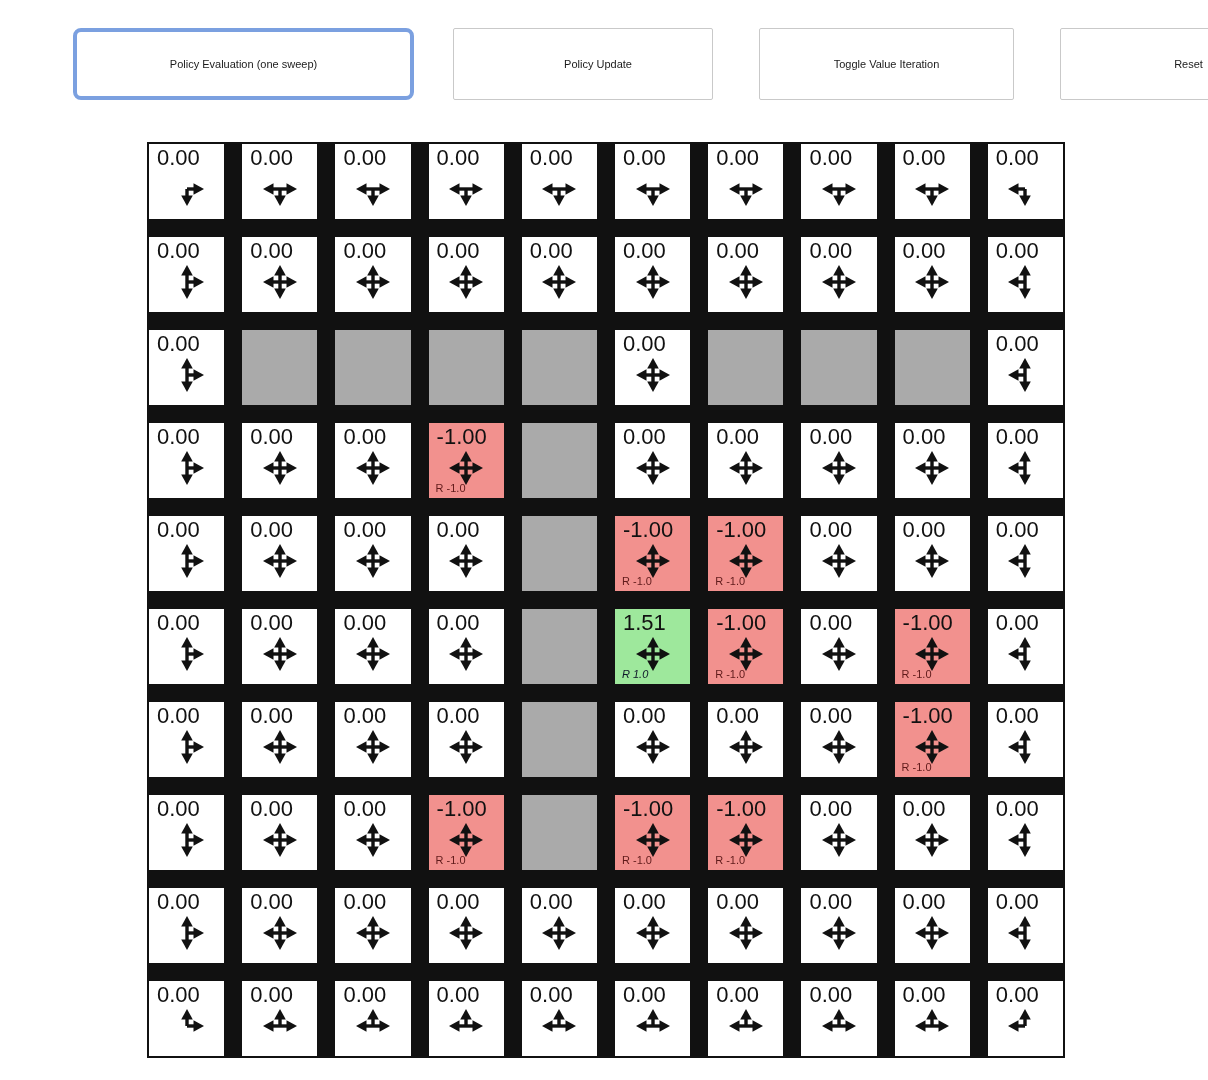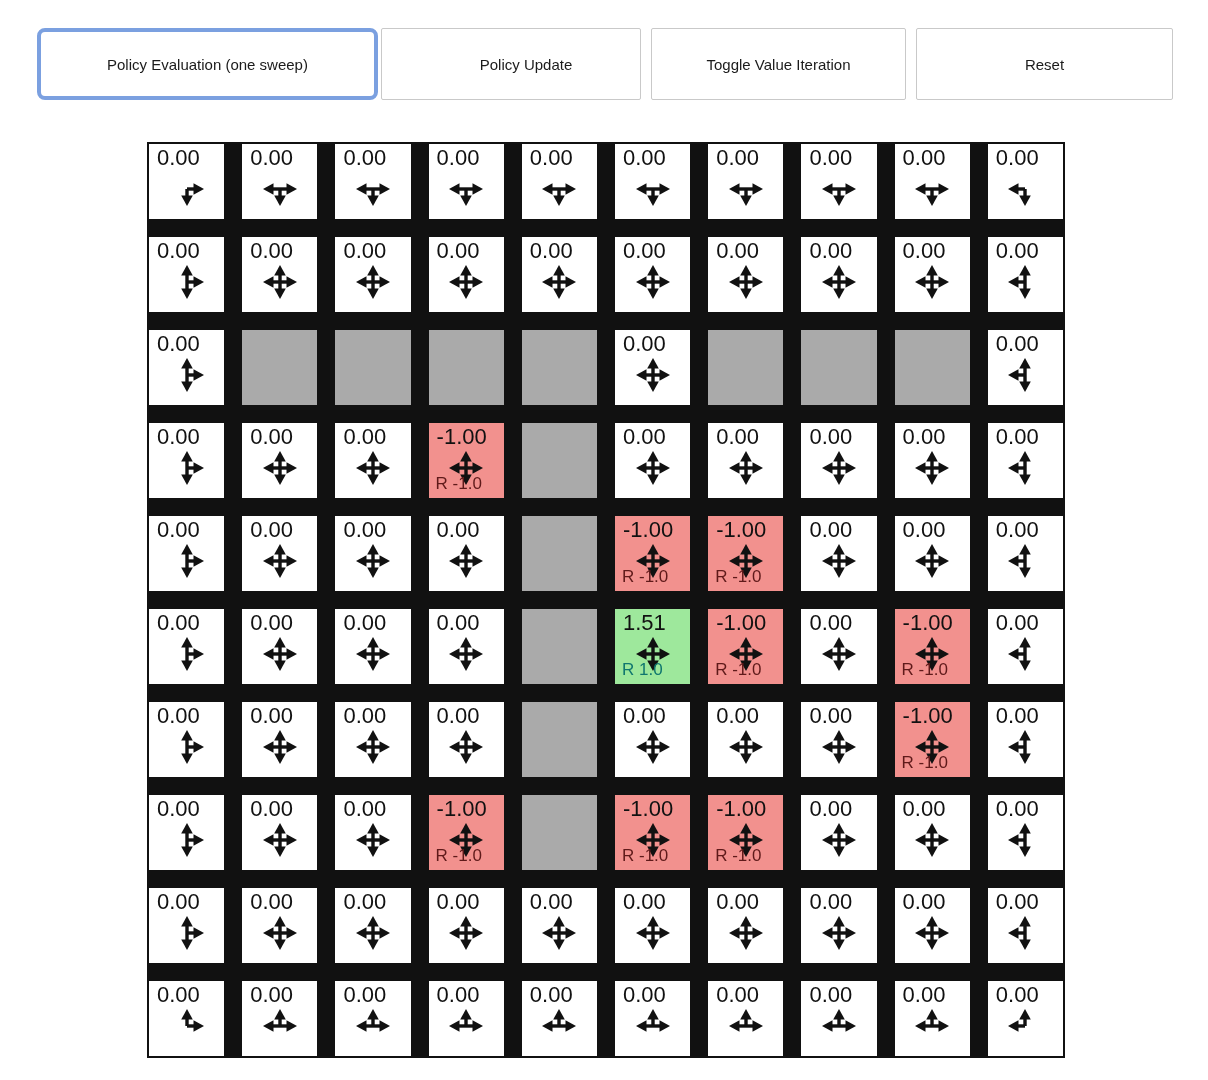--- a/index.html
+++ b/index.html
@@ -20,26 +20,27 @@
     top: 28px;
     display: flex;
     align-items: stretch;
   }
   .btn {
     background: #ffffff;
     border: 1px solid #c9c9c9;
     border-radius: 2px;
     height: 72px;
     font-family: "Liberation Sans", sans-serif;
-    font-size: 15px;
+    font-size: 11px;
     color: #1b1b1b;
     text-align: center;
     cursor: pointer;
     box-sizing: border-box;
     padding: 0 10px;
+    margin-left: 36px;
   }
   .btn-1 { width: 341px; margin-right: 3px; }
   .btn-2 { width: 260px; margin-right: 10px; padding-left: 40px; }
   .btn-3 { width: 255px; margin-right: 10px; }
   .btn-4 { width: 257px; }
   .btn-active {
     border: 4px solid #7ba0e0;
     border-radius: 8px;
   }
 
@@ -73,26 +74,26 @@
     top: 1px;
     font-size: 22px;
     color: #111111;
     line-height: 1.2;
     white-space: nowrap;
   }
   .cell .rlabel {
     position: absolute;
     left: 7px;
     bottom: 4px;
-    font-size: 17px;
+    font-size: 11px;
     color: #333333;
     white-space: nowrap;
   }
   .cell.negative .rlabel { color: #5f1a1a; }
-  .cell.positive .rlabel { color: #0f766e; }
+  .cell.positive .rlabel { color: #0f172a; font-style: italic; }
 
   .cell svg.policy-arrows {
     position: absolute;
     left: 50%;
     top: 23px;
     margin-left: -22px;
     width: 44px;
     height: 44px;
   }
 </style>

